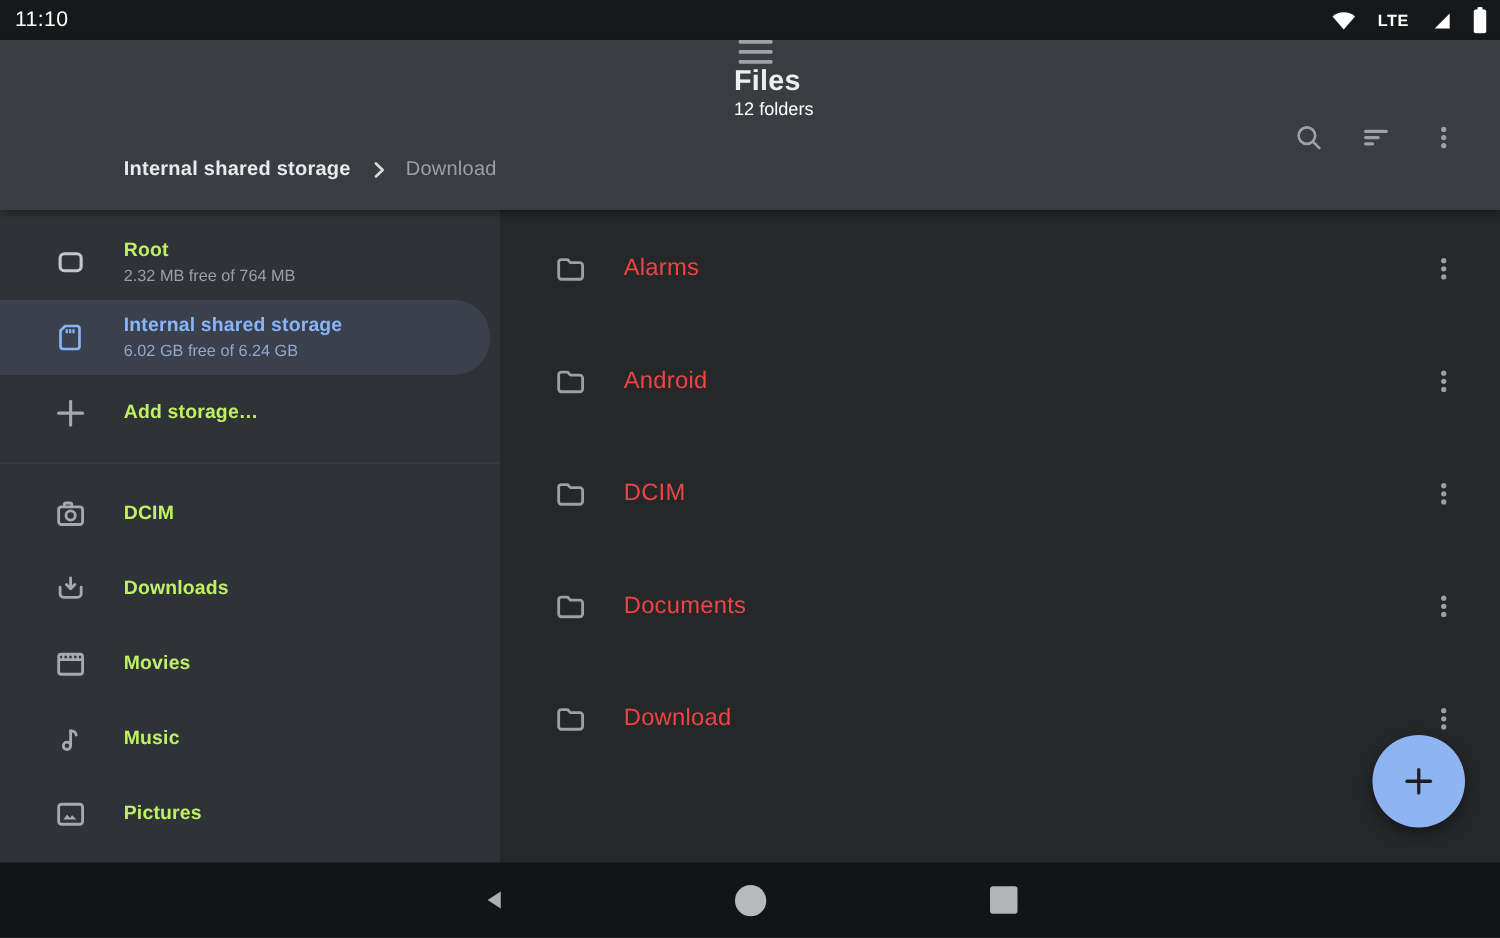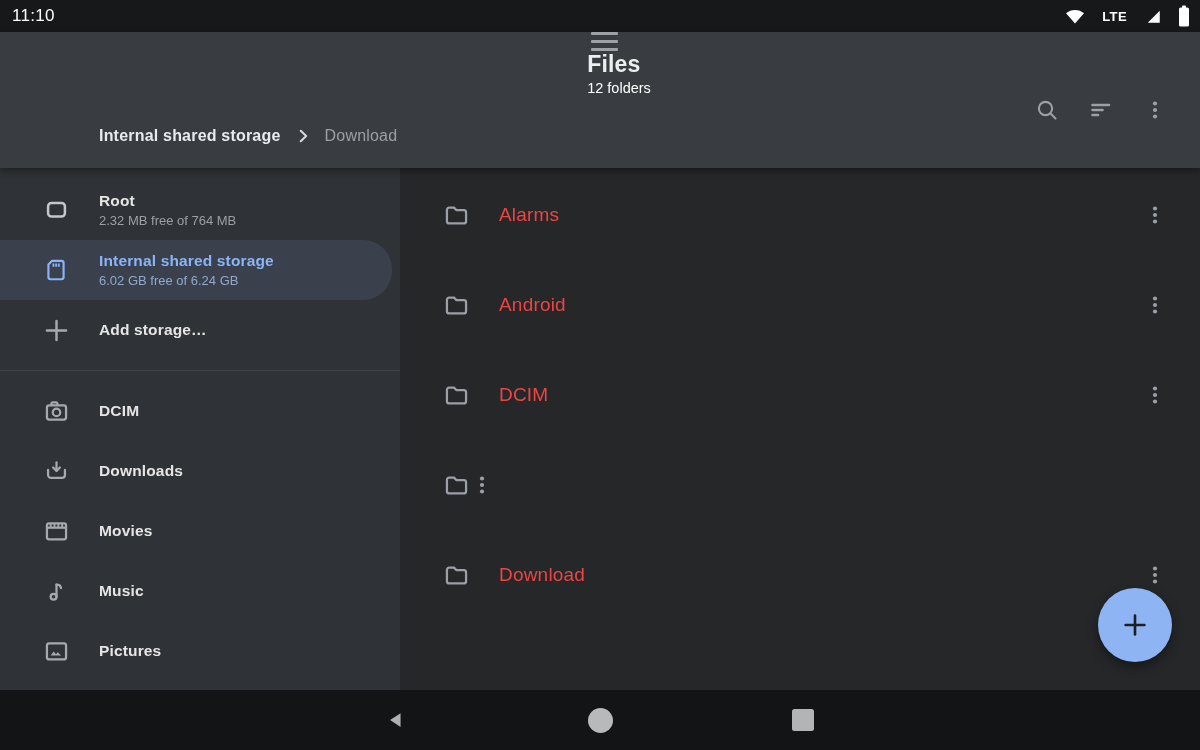--- a/index.html
+++ b/index.html
@@ -46,21 +46,21 @@
   
   .content { flex: 1 1 auto; display: flex; position: relative; overflow: hidden; }
 
   
   .sidebar { width: 400px; flex: 0 0 auto; background: #2f3236; padding-top: 12px; overflow: hidden; }
   .side-row {
     height: 60px; display: flex; align-items: center; padding-left: 42px; cursor: pointer;
   }
   .side-row .side-icon { width: 28px; display: flex; justify-content: center; flex: 0 0 auto; color: #a6aaae; }
   .side-text { margin-left: 29px; min-width: 0; }
-  .side-title { color: #e5e5e5; font-size: 15.5px; font-weight: 700; line-height: 20px; letter-spacing: .15px; }
+  .side-title { color: #bef264; font-size: 15.5px; font-weight: 700; line-height: 20px; letter-spacing: .15px; }
   .side-detail { color: #9aa0a6; font-size: 13px; line-height: 17px; margin-top: 1px; }
   .side-row.selected {
     width: 392px; background: #3a414d; border-radius: 0 29px 29px 0;
   }
   .side-row.selected .side-title { color: #8ab4f8; }
   .side-row.selected .side-detail { color: #93a7cc; }
   .side-row.selected .side-icon { color: #8ab4f8; }
   .side-divider { border: none; border-top: 1px solid #3e4246; margin: 10px 0; }
   .sidebar-folders .side-row { height: 60px; }
 
@@ -317,20 +317,21 @@
             </svg>
         </button>
       </div>
 
       <div class="file-row">
         <span class="file-icon">
           <svg width="27" height="27" viewBox="0 0 24 24" fill="none" stroke="currentColor" stroke-width="2" stroke-linejoin="round">
               <path d="M3.5 7 a2 2 0 0 1 2-2 h4.3 l2 2.2 h6.7 a2 2 0 0 1 2 2 V17 a2 2 0 0 1-2 2 h-13 a2 2 0 0 1-2-2 z"></path>
             </svg>
         </span>
+        <span class="file-name">Documents</span>
         <button class="icon-btn row-overflow">
           <svg width="24" height="24" viewBox="0 0 24 24" fill="#9aa0a6">
               <circle cx="12" cy="5.5" r="2.1"></circle>
               <circle cx="12" cy="12" r="2.1"></circle>
               <circle cx="12" cy="18.5" r="2.1"></circle>
             </svg>
         </button>
       </div>
 
       <div class="file-row">

